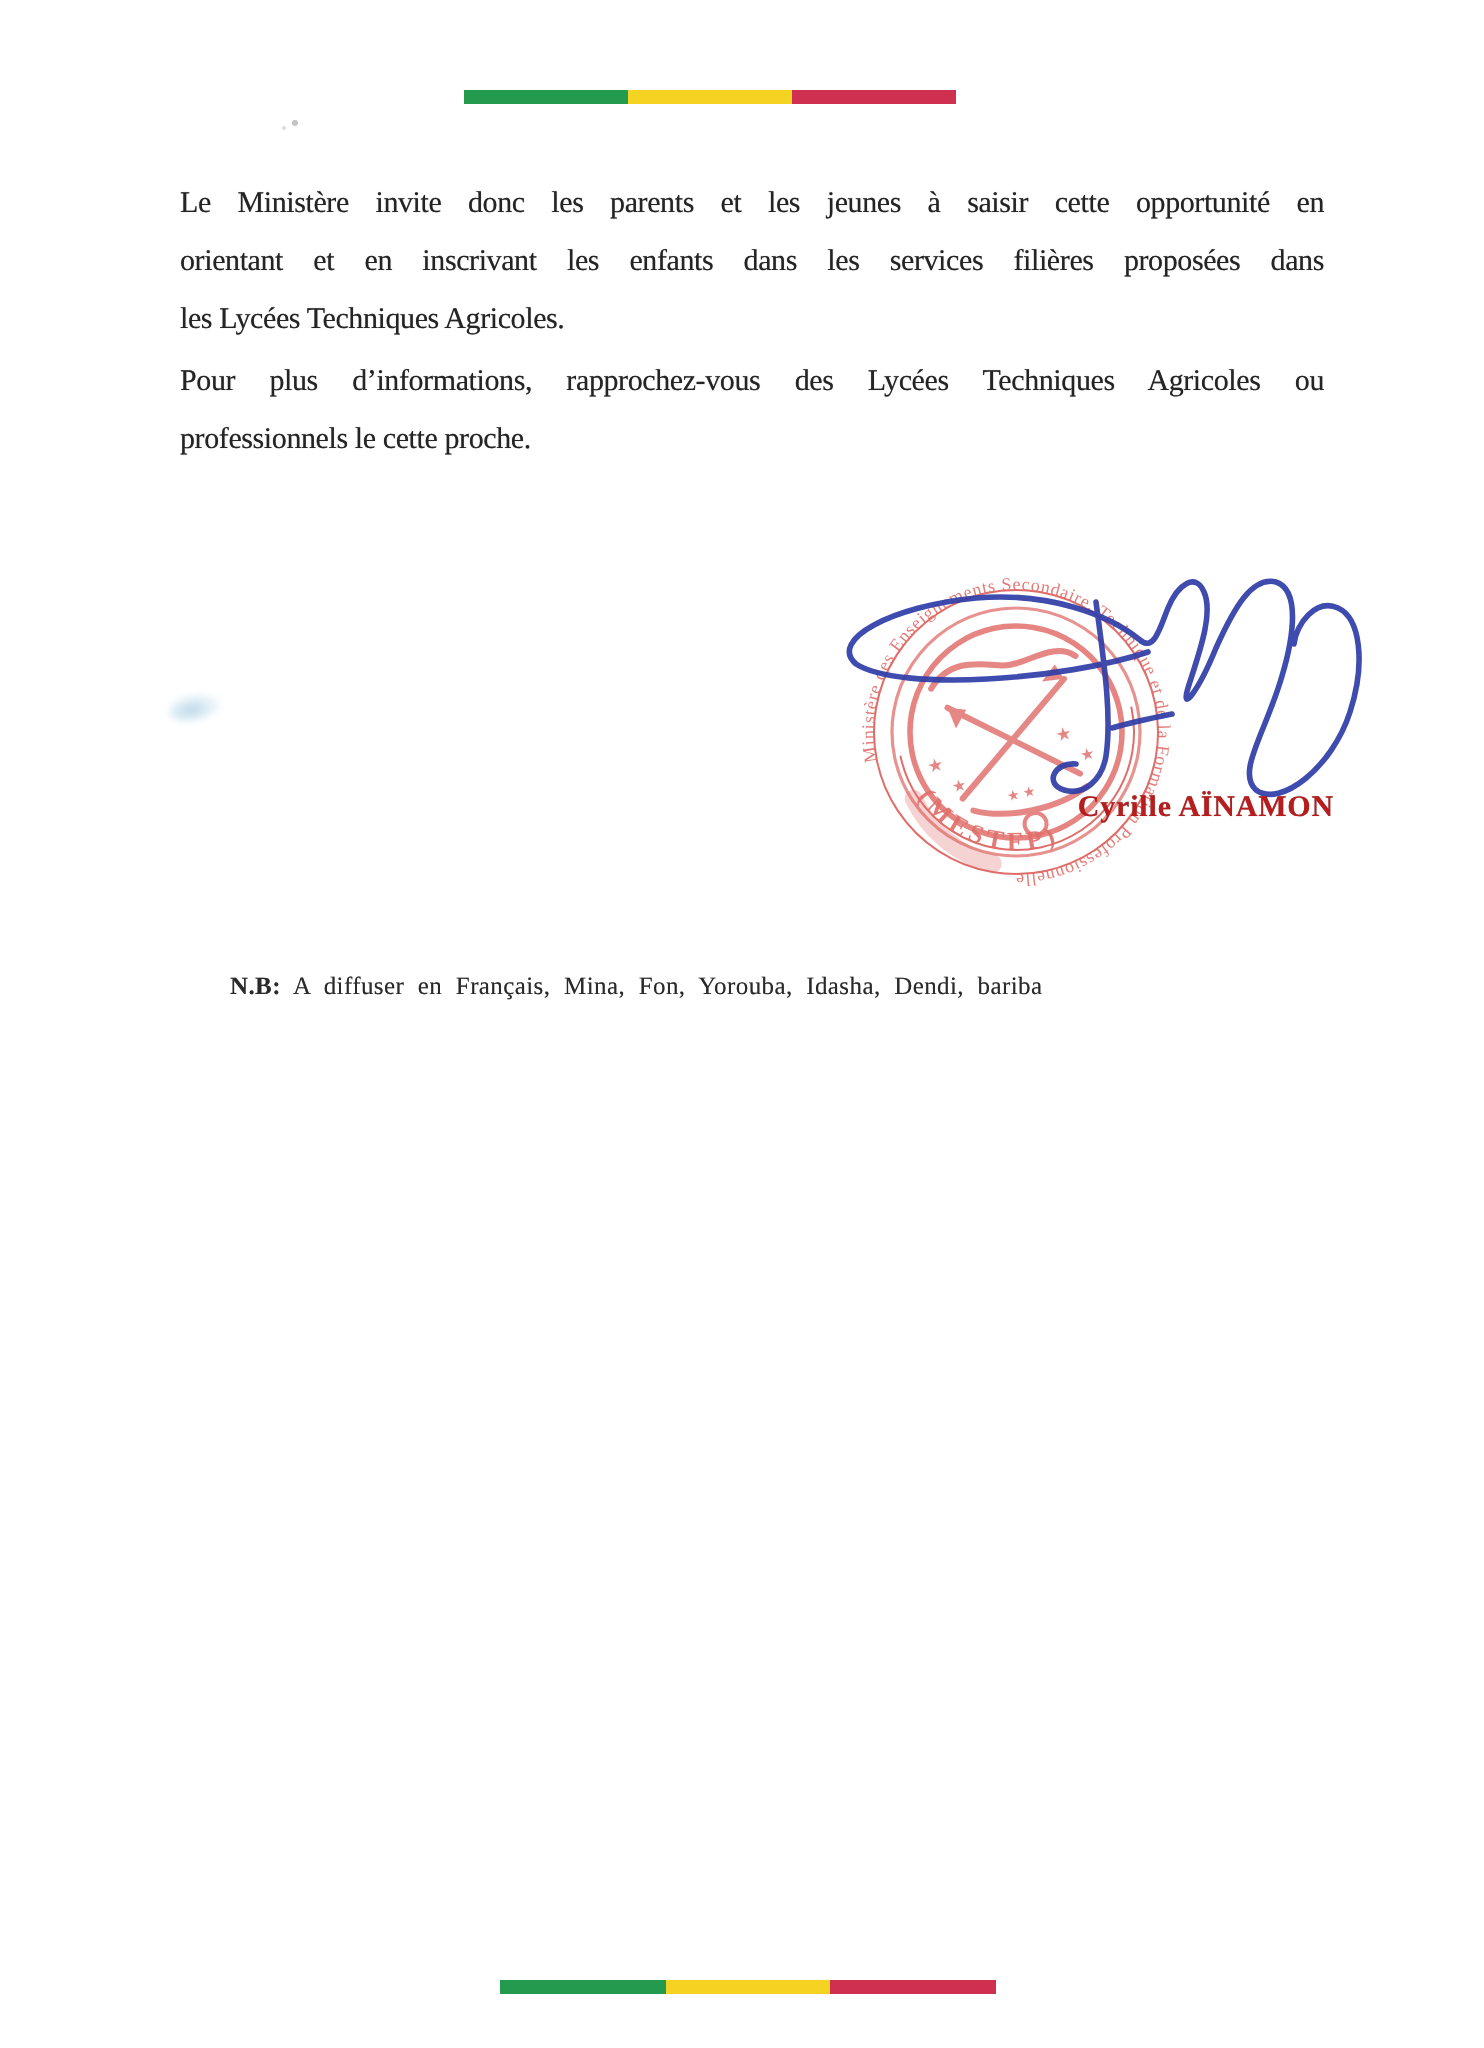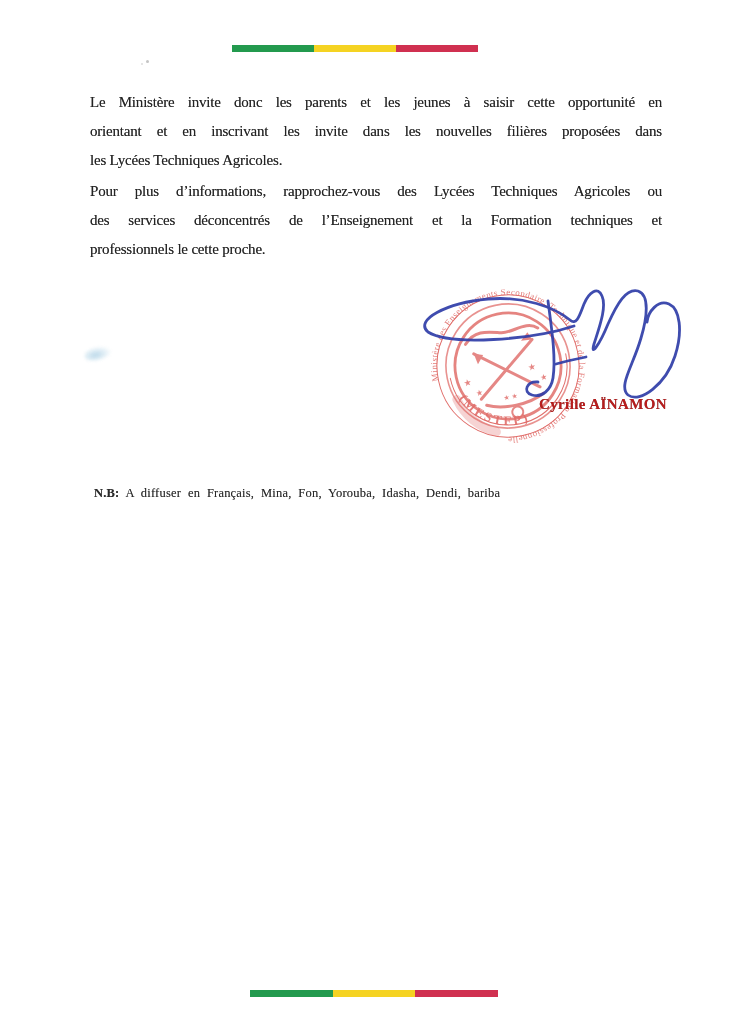--- a/index.html
+++ b/index.html
@@ -27,21 +27,21 @@
   
   .stamp-wrap{position:absolute;left:413px;top:273px;width:190px;height:190px;opacity:.88;}
   .stamp-wrap svg{display:block;}
   
   .sig-wrap{position:absolute;left:412px;top:276px;width:300px;height:135px;}
   
   .signer{position:absolute;right:75px;top:393px;text-align:right;z-index:5;}
   .signer .name{font-size:15px;font-weight:bold;letter-spacing:.4px;color:#b91c1c;line-height:22px;text-shadow:0 0 .4px rgba(0,0,0,.5);}
   .signer .role{font-size:13.5px;color:#333;line-height:23px;word-spacing:2px;text-shadow:0 0 .3px rgba(0,0,0,.35);}
   
-  .nb{position:absolute;left:94px;top:486px;font-size:12.5px;color:#2a2a2a;word-spacing:3.5px;letter-spacing:.2px;text-shadow:0 0 .3px rgba(0,0,0,.4);}
+  .nb{position:absolute;left:115px;top:486px;font-size:12.5px;color:#2a2a2a;word-spacing:3.5px;letter-spacing:.2px;text-shadow:0 0 .3px rgba(0,0,0,.4);}
   .nb .lbl{font-weight:bold;margin-right:6px;}
   
   .smudge{position:absolute;left:84px;top:346px;width:28px;height:14px;border-radius:60% 40% 55% 45%;
     background:radial-gradient(ellipse at 40% 60%, #aacfe4 0%, rgba(170,207,228,0) 70%);
     filter:blur(1.5px);opacity:.8;transform:rotate(-12deg);}
   .speck{position:absolute;background:#8a8a8a;opacity:.5;border-radius:50%;}
   .speck.a{left:146px;top:60px;width:3px;height:3px;}
   .speck.b{left:141px;top:63px;width:2px;height:2px;opacity:.3;}
 </style>
 </head>
@@ -55,26 +55,25 @@
     <div class="seg" style="background-color: rgb(208, 48, 80);"></div>
   </div>
 
   <div class="speck a"></div>
   <div class="speck b"></div>
   <div class="smudge"></div>
 
   <div class="letter-body">
     <div class="para">
       <div class="jline">Le Ministère invite donc les parents et les jeunes à saisir cette opportunité en</div>
-      <div class="jline">orientant et en inscrivant les invite dans les nouvelles filières proposées dans</div>
+      <div class="jline">orientant et en inscrivant les enfants dans les services filières proposées dans</div>
       <div class="jline last">les Lycées Techniques Agricoles.</div>
     </div>
     <div class="para">
       <div class="jline">Pour plus d’informations, rapprochez-vous des Lycées Techniques Agricoles ou</div>
-      <div class="jline">des services déconcentrés de l’Enseignement et la Formation techniques et</div>
       <div class="jline last">professionnels le cette proche.</div>
     </div>
   </div>
 
   <div class="stamp-wrap" style="color: rgb(220, 90, 86);">
     <svg width="190" height="190" viewBox="0 0 190 190">
       <g transform="rotate(-12 95 93)" stroke="currentColor" fill="none" stroke-linecap="round">
         <circle cx="95" cy="93" r="62" stroke-width="1.6" opacity="0.75"></circle>
         <circle cx="95" cy="93" r="53" stroke-width="2.8" opacity="0.85"></circle>
 

